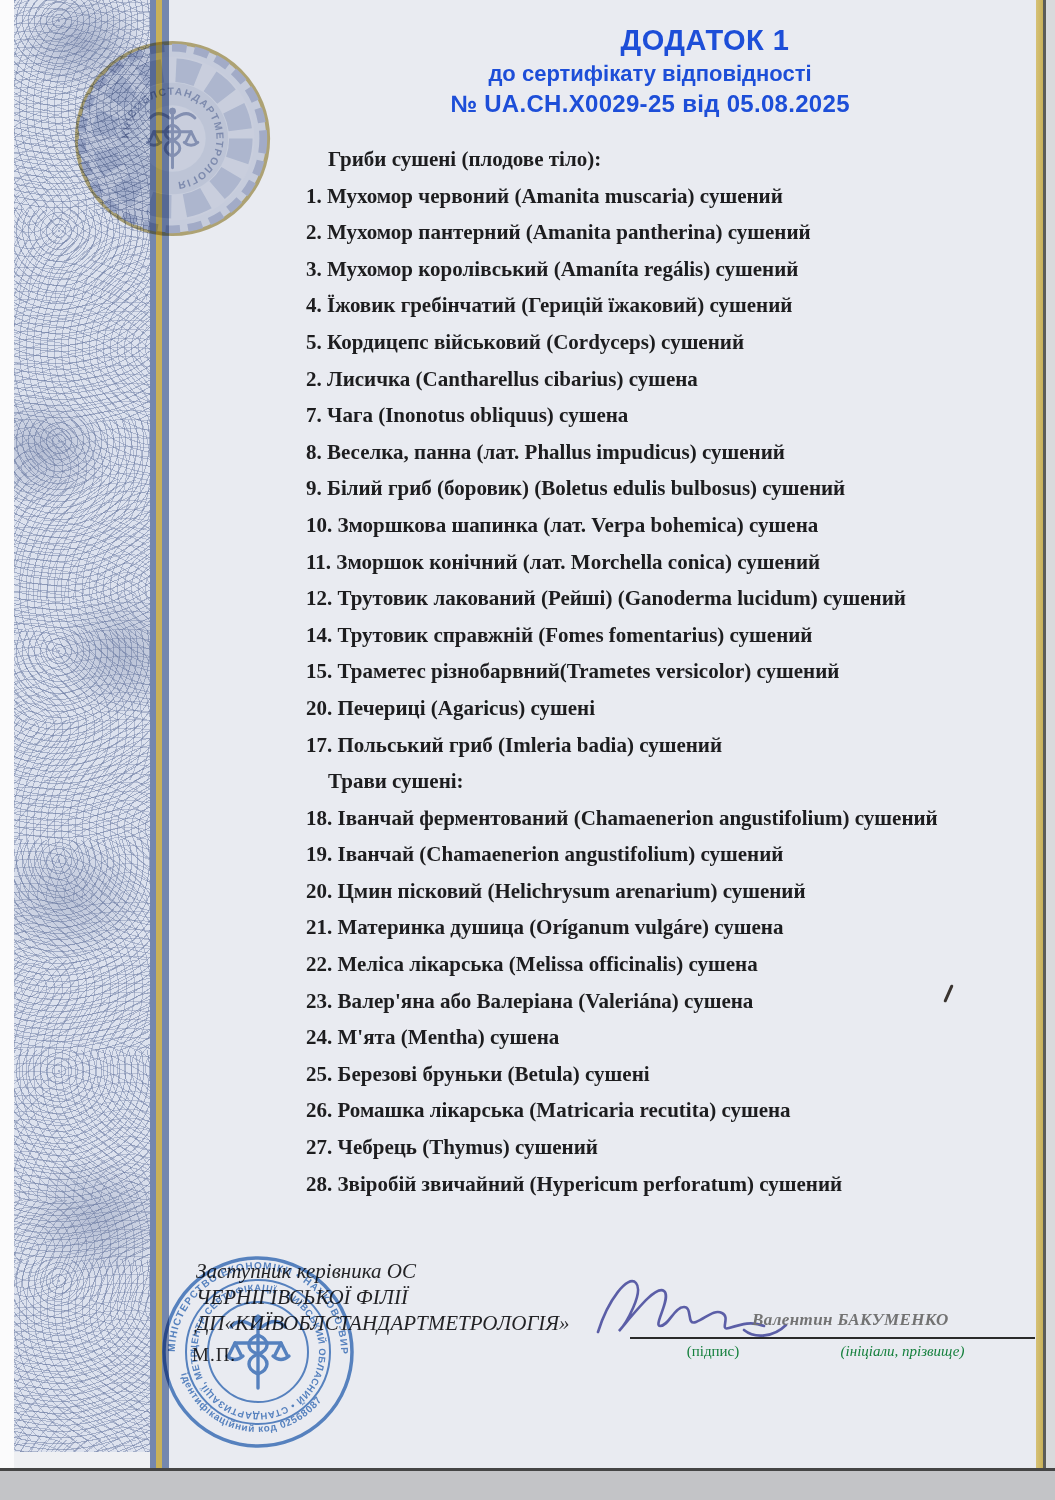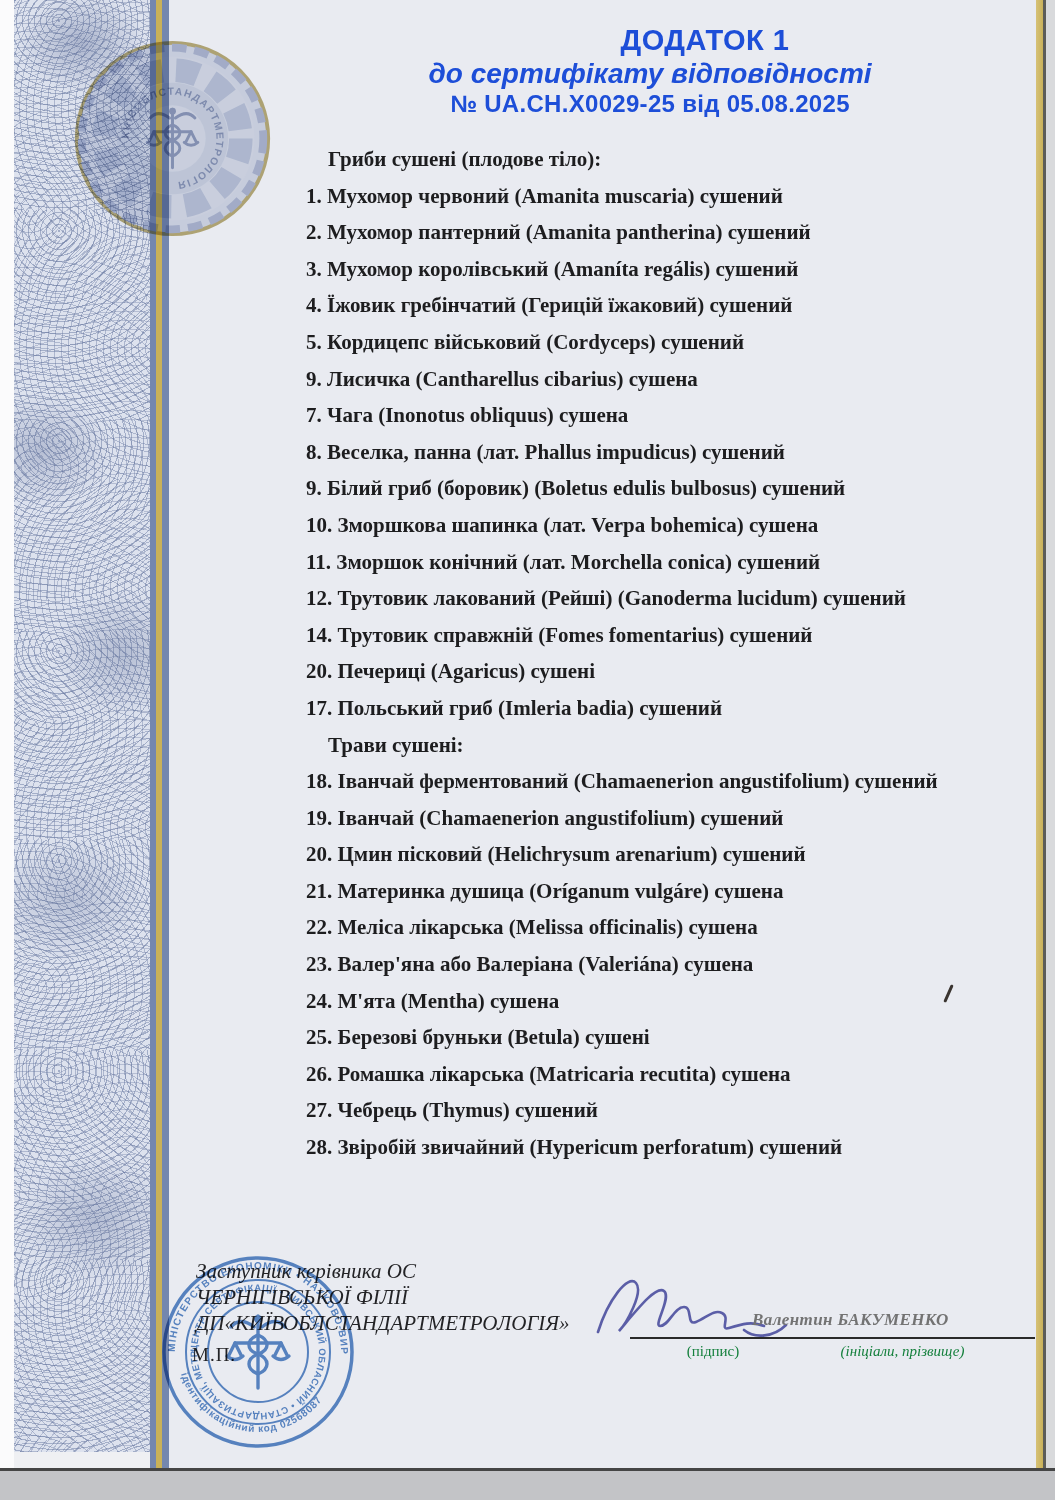--- a/index.html
+++ b/index.html
@@ -33,21 +33,21 @@
   .stripe-g {position:absolute;left:156px;top:0;width:6px;height:1468px;background:#c9b158;}
   .stripe-b2{position:absolute;left:162px;top:0;width:7px;height:1468px;background:#7487ae;}
   
   .emblem{position:absolute;left:70px;top:36px;width:205px;height:205px;opacity:.92;mix-blend-mode:multiply;}
   .stamp{position:absolute;left:158px;top:1252px;width:200px;height:200px;opacity:.85;mix-blend-mode:multiply;}
   .ringtext{font-family:"Liberation Sans",sans-serif;font-weight:bold;}
   
   .heading{position:absolute;left:250px;top:16px;width:800px;text-align:center;
            font-family:"Liberation Sans","DejaVu Sans",sans-serif;font-weight:bold;color:#1d4ed8;margin-top:6px;}
   .title{font-size:29px;line-height:36px;letter-spacing:.5px;transform:translateX(55px);}
-  .subtitle{font-size:28px;line-height:28px;margin-top:2px;font-style:italic;}
+  .subtitle{font-size:22px;line-height:28px;margin-top:2px;}
   .certline{font-size:24px;line-height:29px;margin-top:1px;letter-spacing:.3px;}
   
   .list{position:absolute;left:278px;top:141px;width:700px;font-size:21px;font-weight:bold;}
   .list .line{height:36.6px;line-height:36.6px;white-space:nowrap;margin-left:28px;}
   .section-h{padding-left:22px;}
   
   .sig-role{position:absolute;left:196px;top:1258px;width:440px;font-size:21px;font-style:italic;line-height:26px;color:#232326;}
   .mp{position:absolute;left:192px;top:1344px;font-size:19px;letter-spacing:1px;color:#232326;}
   .sign-svg{position:absolute;left:592px;top:1268px;width:210px;height:80px;}
   .sig-name{position:absolute;left:752px;top:1310px;font-size:17px;font-weight:bold;font-style:italic;letter-spacing:.4px;white-space:nowrap;color:#737373;}
@@ -100,28 +100,29 @@
     <div class="certline">№ UA.CH.X0029-25 від 05.08.2025</div>
   </div>
 
   <div class="list">
     <div class="line section-h">Гриби сушені (плодове тіло):</div>
     <div class="line">1. Мухомор червоний (Amanita muscaria) сушений</div>
     <div class="line">2. Мухомор пантерний (Amanita pantherina) сушений</div>
     <div class="line">3. Мухомор королівський (Amaníta regális) сушений</div>
     <div class="line">4. Їжовик гребінчатий (Герицій їжаковий) сушений</div>
     <div class="line">5. Кордицепс військовий (Cordyceps) сушений</div>
-    <div class="line">9. Лисичка (Cantharellus cibarius) сушена</div>
+    <div class="line">2. Лисичка (Cantharellus cibarius) сушена</div>
     <div class="line">7. Чага (Inonotus obliquus) сушена</div>
     <div class="line">8. Веселка, панна (лат. Phallus impudicus) сушений</div>
     <div class="line">9. Білий гриб (боровик) (Boletus edulis bulbosus) сушений</div>
     <div class="line">10. Зморшкова шапинка (лат. Verpa bohemica) сушена</div>
     <div class="line">11. Зморшок конічний (лат. Morchella conica) сушений</div>
     <div class="line">12. Трутовик лакований (Рейші) (Ganoderma lucidum) сушений</div>
     <div class="line">14. Трутовик справжній (Fomes fomentarius) сушений</div>
+    <div class="line">15. Траметес різнобарвний(Trametes versicolor) сушений</div>
     <div class="line">20. Печериці (Agaricus) сушені</div>
     <div class="line">17. Польський гриб (Imleria badia) сушений</div>
     <div class="line section-h">Трави сушені:</div>
     <div class="line">18. Іванчай ферментований (Chamaenerion angustifolium) сушений</div>
     <div class="line">19. Іванчай (Chamaenerion angustifolium) сушений</div>
     <div class="line">20. Цмин пісковий (Helichrysum arenarium) сушений</div>
     <div class="line">21. Материнка душица (Oríganum vulgáre) сушена</div>
     <div class="line">22. Меліса лікарська (Melissa officinalis) сушена</div>
     <div class="line">23. Валер'яна або Валеріана (Valeriána) сушена</div>
     <div class="line">24. М'ята (Mentha) сушена</div>

